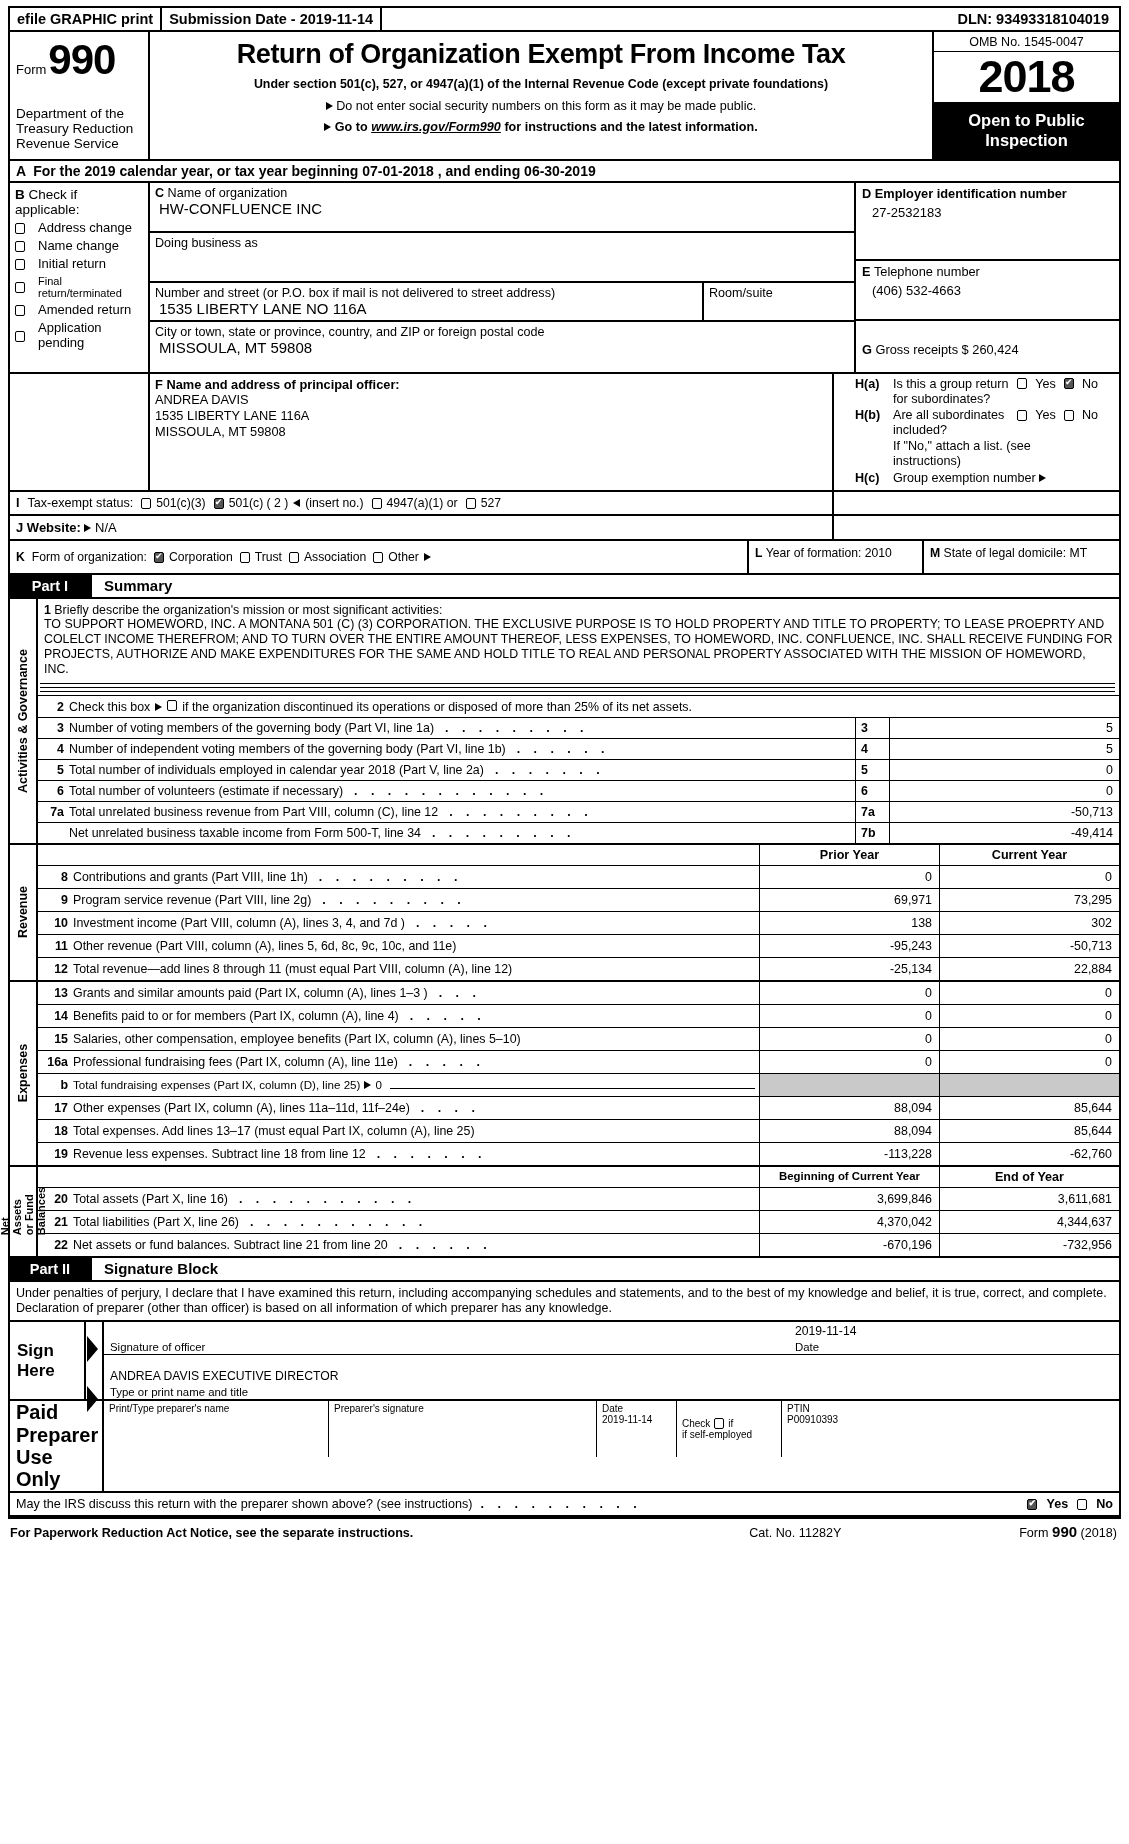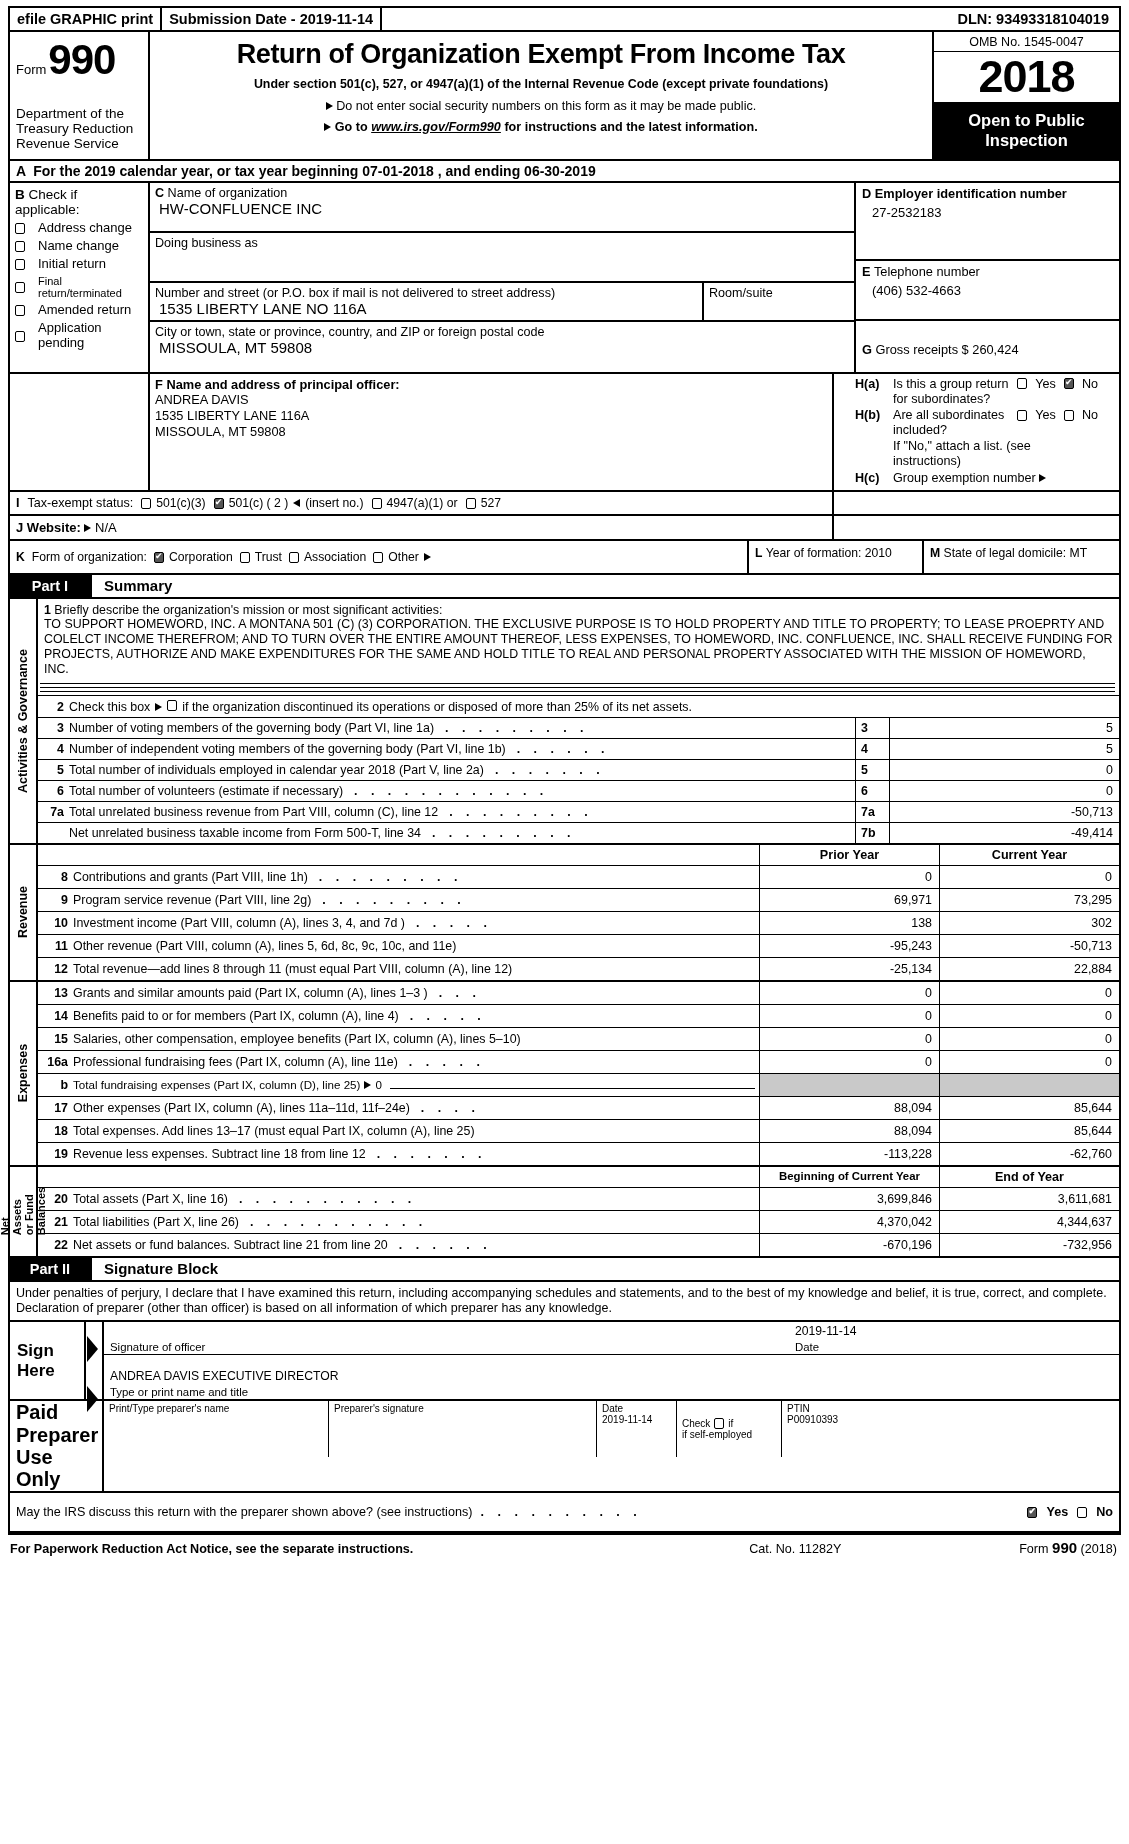--- a/index.html
+++ b/index.html
@@ -156,21 +156,21 @@
   .pc-name { width:225px; min-height:56px; }
   .pc-sig { width:268px; }
   .pc-date { width:80px; }
   .pc-check { width:105px; }
   .pc-ptin { flex:1; }
   .pc-firm { flex:1; min-height:40px; }
   .pc-ein { width:275px; }
   .pc-addr { flex:1; min-height:50px; }
   .pc-phone { width:275px; }
 
-  .irsrow { display:flex; align-items:center; border:2px solid #000; border-top:none; padding:12px 6px; font-size:12.6px; }
+  .irsrow { display:flex; align-items:center; border:2px solid #000; border-top:none; padding:4px 6px; font-size:12.6px; }
   .irsrow .q { white-space:nowrap; }
   .irsrow .dots { flex:1; letter-spacing:5px; font-weight:bold; padding:0 8px; overflow:hidden; white-space:nowrap; }
   .irsrow .yn { display:flex; gap:9px; align-items:center; font-weight:bold; }
 
   .footer { display:flex; align-items:baseline; padding:4px 4px 0 2px; border-top:2px solid #000; font-size:12.6px; }
   .footer .fl { font-weight:bold; flex:1; }
   .footer .fc { width:270px; text-align:left; }
   .footer .fr { text-align:right; white-space:nowrap; }
   .footer .fr b { font-size:15px; }
   .tri { display:inline-block; width:0;height:0;border-left:7px solid #000;border-top:4.5px solid transparent;border-bottom:4.5px solid transparent; vertical-align:middle; }

